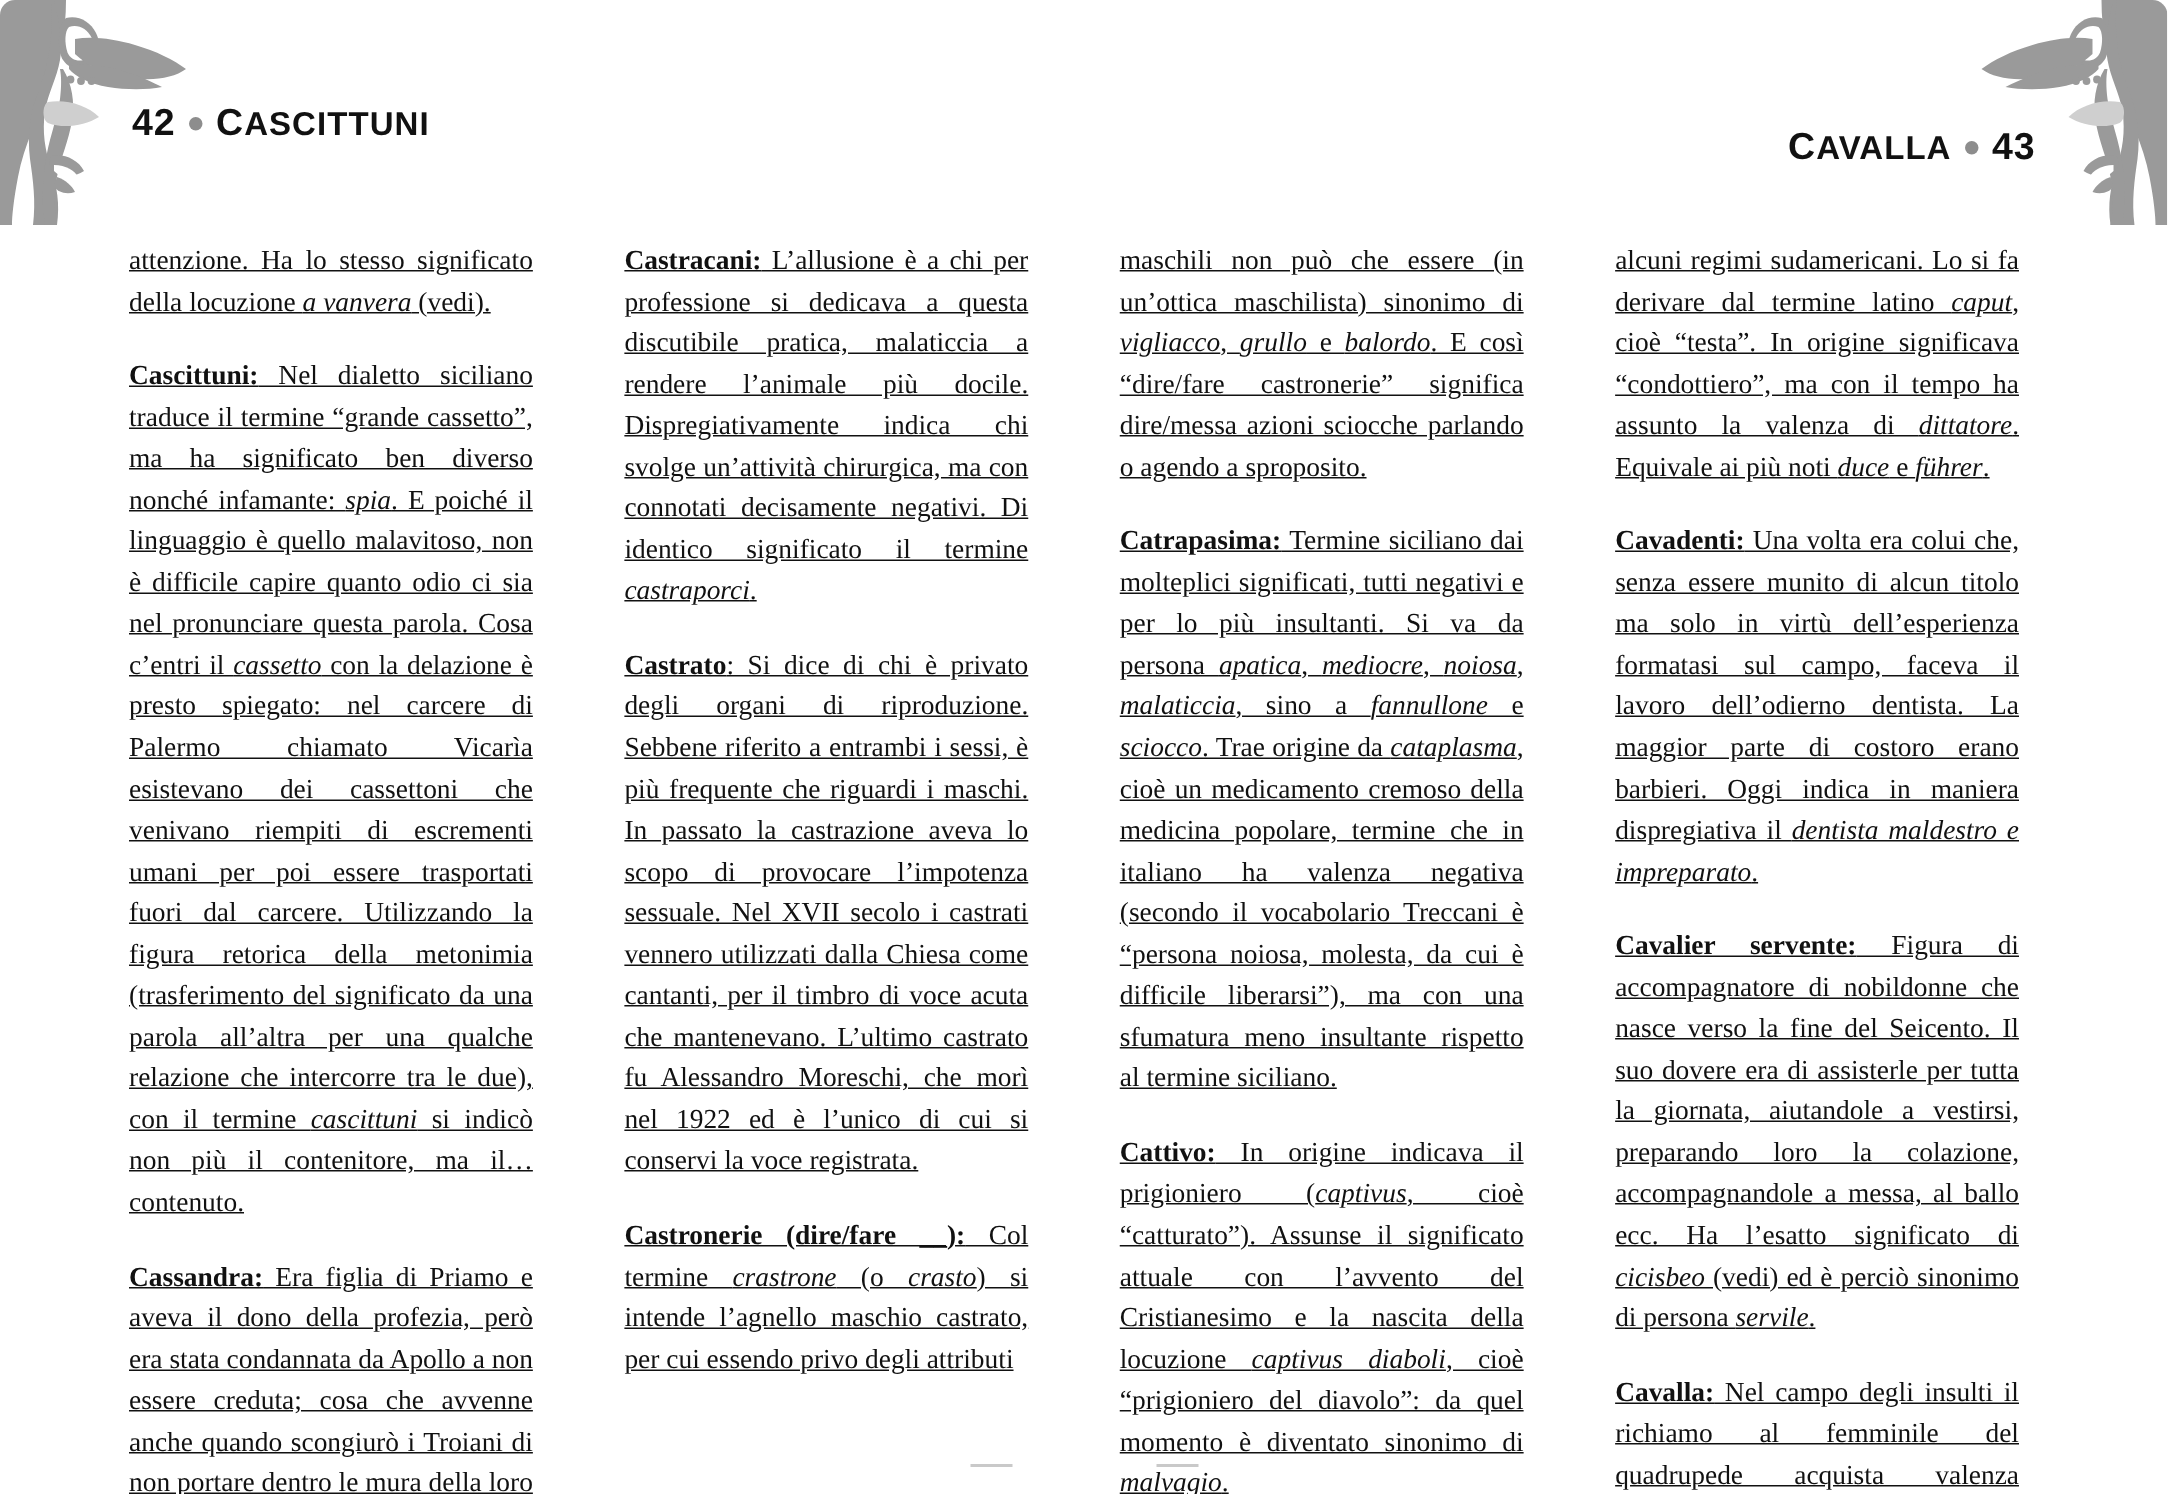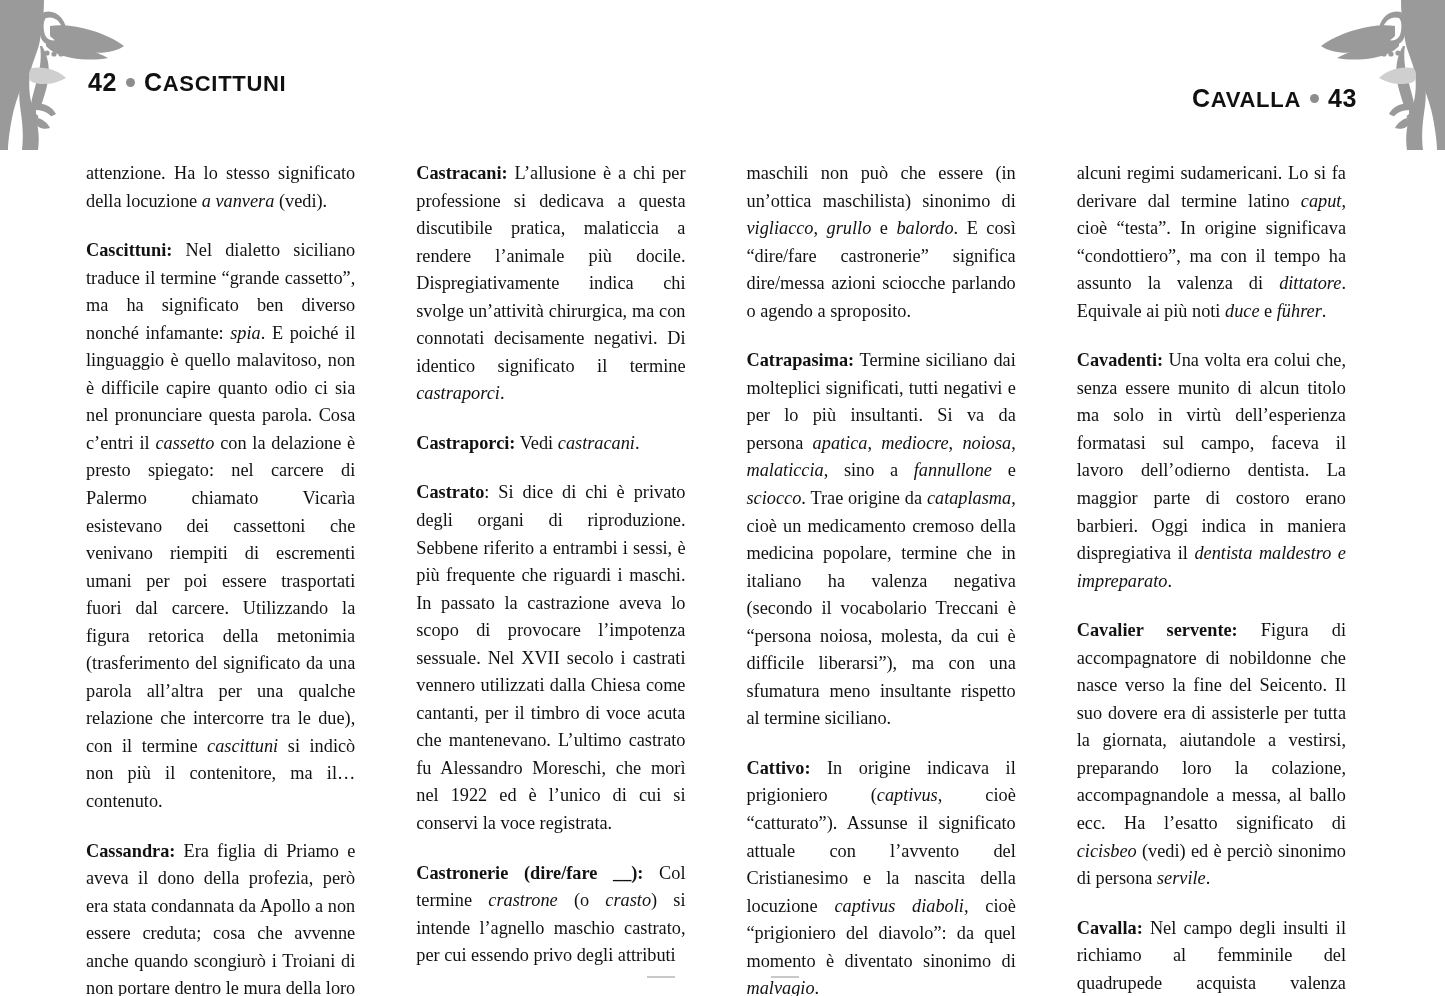--- a/index.html
+++ b/index.html
@@ -8,20 +8,21 @@
     background: #ffffff;
   }
   .page {
     position: relative;
     width: 1445px;
     height: 996px;
     background: #ffffff;
     overflow: hidden;
     font-family: "Liberation Serif", "DejaVu Serif", serif;
     color: #111111;
+    border-radius: 10px;
   }
 
   
   .ornament {
     position: absolute;
     top: 0;
     width: 132px;
     height: 150px;
     pointer-events: none;
   }
@@ -82,20 +83,21 @@
     line-height: 27.55px;
     text-align: justify;
     text-justify: inter-word;
     hyphens: manual;
   }
   .col:last-child { margin-right: 16px; }
 
   .col p {
     margin: 0 0 22px 0;
     text-align: justify;
+    text-decoration: underline;
   }
   .col p:last-child { margin-bottom: 0; }
   .col p.cont { text-indent: 0; }
 
   .lemma { font-weight: 700; }
   .it { font-style: italic; }
 
   
   .gutter {
     position: absolute;
@@ -182,21 +184,20 @@
   <div class="gutter"></div>
 
   <div class="columns" id="columns-root">
       <div class="col">
         <p class="cont"><span>attenzione. Ha lo stesso significato della locuzione </span><span class="it">a vanvera</span><span> (vedi).</span></p>
         <p><span class="lemma">Cascittuni:</span><span> Nel dialetto siciliano traduce il termine “grande cassetto”, ma ha significato ben diverso nonché infamante: </span><span class="it">spia</span><span>. E poiché il linguaggio è quello malavitoso, non è difficile capire quanto odio ci sia nel pronunciare questa parola. Cosa c’entri il </span><span class="it">cassetto</span><span> con la delazione è presto spiegato: nel carcere di Palermo chiamato Vicarìa esistevano dei cassettoni che venivano riempiti di escrementi umani per poi essere trasportati fuori dal carcere. Utilizzando la figura retorica della metonimia (trasferimento del significato da una parola all’altra per una qualche relazione che intercorre tra le due), con il termine </span><span class="it">cascittuni</span><span> si indicò non più il contenitore, ma il… contenuto.</span></p>
         <p><span class="lemma">Cassandra:</span><span> Era figlia di Priamo e aveva il dono della profezia, però era stata condannata da Apollo a non essere creduta; cosa che avvenne anche quando scongiurò i Troiani di non portare dentro le mura della loro città il famoso cavallo di legno. In psicologia la “sindrome di Cassandra” indica la condizione di chi ha una visione</span></p>
       </div>
       <div class="col">
         <p><span class="lemma">Castracani:</span><span> L’allusione è a chi per professione si dedicava a questa discutibile pratica, malaticcia a rendere l’animale più docile. Dispregiativamente indica chi svolge un’attività chirurgica, ma con connotati decisamente negativi. Di identico significato il termine </span><span class="it">castraporci</span><span>.</span></p>
-        <p><span class="lemma">Castraporci:</span><span> Vedi </span><span class="it">castracani</span><span>.</span></p>
         <p><span class="lemma">Castrato</span><span>: Si dice di chi è privato degli organi di riproduzione. Sebbene riferito a entrambi i sessi, è più frequente che riguardi i maschi. In passato la castrazione aveva lo scopo di provocare l’impotenza sessuale. Nel XVII secolo i castrati vennero utilizzati dalla Chiesa come cantanti, per il timbro di voce acuta che mantenevano. L’ultimo castrato fu Alessandro Moreschi, che morì nel 1922 ed è l’unico di cui si conservi la voce registrata.</span></p>
         <p><span class="lemma">Castronerie (dire/fare __):</span><span> Col termine </span><span class="it">crastrone</span><span> (o </span><span class="it">crasto</span><span>) si intende l’agnello maschio castrato, per cui essendo privo degli attributi</span></p>
       </div>
       <div class="col">
         <p class="cont"><span>maschili non può che essere (in un’ottica maschilista) sinonimo di </span><span class="it">vigliacco</span><span>, </span><span class="it">grullo</span><span> e </span><span class="it">balordo</span><span>. E così “dire/fare castronerie” significa dire/messa azioni sciocche parlando o agendo a sproposito.</span></p>
         <p><span class="lemma">Catrapasima:</span><span> Termine siciliano dai molteplici significati, tutti negativi e per lo più insultanti. Si va da persona </span><span class="it">apatica</span><span>, </span><span class="it">mediocre</span><span>, </span><span class="it">noiosa</span><span>, </span><span class="it">malaticcia</span><span>, sino a </span><span class="it">fannullone</span><span> e </span><span class="it">sciocco</span><span>. Trae origine da </span><span class="it">cataplasma</span><span>, cioè un medicamento cremoso della medicina popolare, termine che in italiano ha valenza negativa (secondo il vocabolario Treccani è “persona noiosa, molesta, da cui è difficile liberarsi”), ma con una sfumatura meno insultante rispetto al termine siciliano.</span></p>
         <p><span class="lemma">Cattivo:</span><span> In origine indicava il prigioniero (</span><span class="it">captivus</span><span>, cioè “catturato”). Assunse il significato attuale con l’avvento del Cristianesimo e la nascita della locuzione </span><span class="it">captivus diaboli</span><span>, cioè “prigioniero del diavolo”: da quel momento è diventato sinonimo di </span><span class="it">malvagio</span><span>.</span></p>
       </div>
       <div class="col">
         <p class="cont"><span>alcuni regimi sudamericani. Lo si fa derivare dal termine latino </span><span class="it">caput</span><span>, cioè “testa”. In origine significava “condottiero”, ma con il tempo ha assunto la valenza di </span><span class="it">dittatore</span><span>. Equivale ai più noti </span><span class="it">duce</span><span> e </span><span class="it">führer</span><span>.</span></p>

